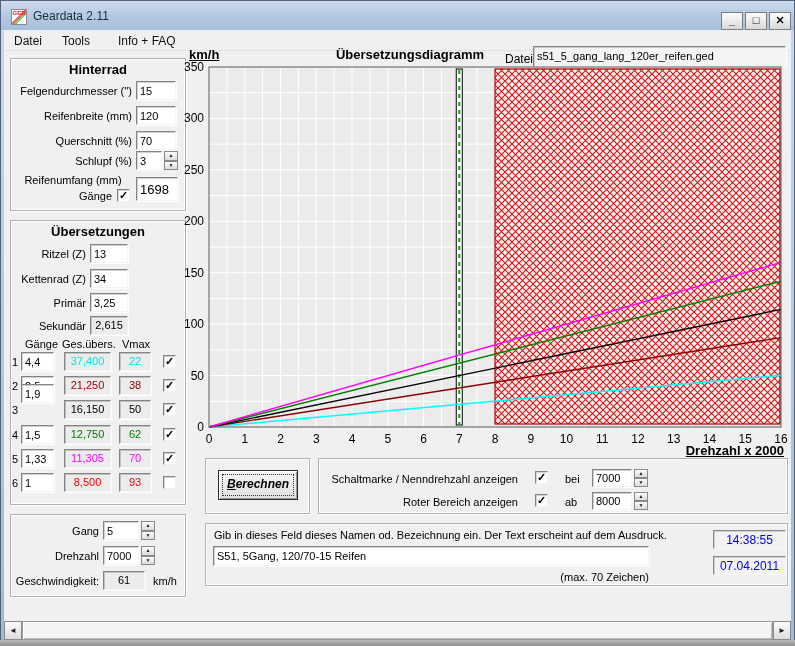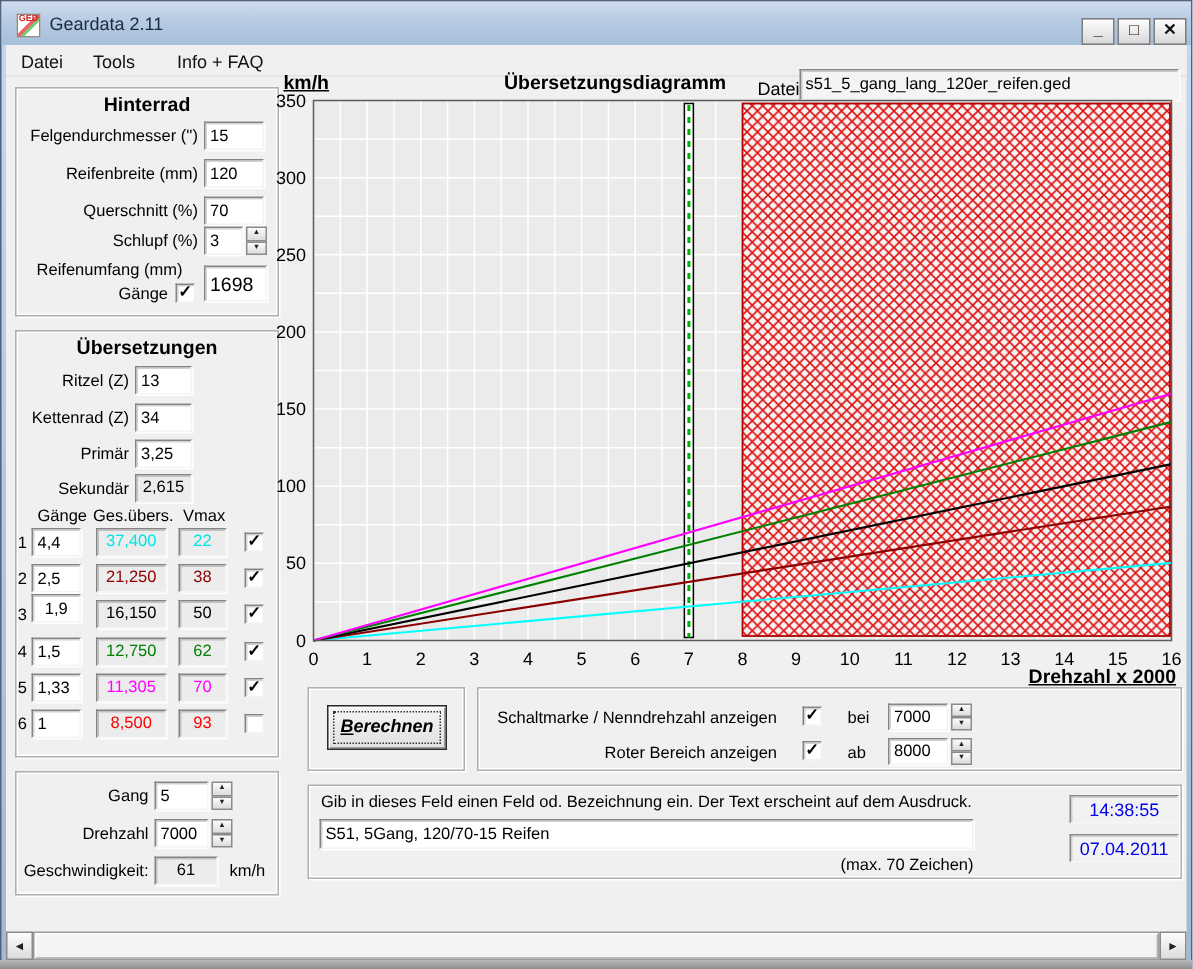--- a/index.html
+++ b/index.html
@@ -122,21 +122,21 @@
 <div class="abs ro" style="left: 119px; top: 352px; width: 32px; height: 19px; color: rgb(0, 229, 229);">22</div>
 <div class="abs cb" style="left:163px;top:355px;">✓</div>
 
 <div class="abs lbl r" style="left:6px;top:380px;width:12px;">2</div>
 <input class="abs inp" style="left: 21px; top: 376px; width: 33px; height: 19px;" value="2,5">
 <div class="abs ro" style="left: 64px; top: 376px; width: 47px; height: 19px; color: rgb(139, 0, 0);">21,250</div>
 <div class="abs ro" style="left: 119px; top: 376px; width: 32px; height: 19px; color: rgb(139, 0, 0);">38</div>
 <div class="abs cb" style="left:163px;top:379px;">✓</div>
 
 <div class="abs lbl r" style="left:6px;top:404px;width:12px;">3</div>
-<input class="abs inp" style="left: 21px; top: 396px; width: 33px; height: 19px; text-align: center;" value="1,9">
+<input class="abs inp" style="left: 21px; top: 384px; width: 33px; height: 19px;" value="1,9">
 <div class="abs ro" style="left: 64px; top: 400px; width: 47px; height: 19px; color: rgb(0, 0, 0);">16,150</div>
 <div class="abs ro" style="left: 119px; top: 400px; width: 32px; height: 19px; color: rgb(0, 0, 0);">50</div>
 <div class="abs cb" style="left:163px;top:403px;">✓</div>
 
 <div class="abs lbl r" style="left:6px;top:429px;width:12px;">4</div>
 <input class="abs inp" style="left: 21px; top: 425px; width: 33px; height: 19px;" value="1,5">
 <div class="abs ro" style="left: 64px; top: 425px; width: 47px; height: 19px; color: rgb(0, 128, 0);">12,750</div>
 <div class="abs ro" style="left: 119px; top: 425px; width: 32px; height: 19px; color: rgb(0, 128, 0);">62</div>
 <div class="abs cb" style="left:163px;top:428px;">✓</div>
 
@@ -281,21 +281,21 @@
 <div class="abs lbl r" style="left:330px;top:496px;width:188px;">Roter Bereich anzeigen</div>
 <div class="abs cb" style="left:535px;top:494px;">✓</div>
 <div class="abs lbl" style="left:565px;top:496px;">ab</div>
 <input class="abs inp" style="left: 592px; top: 492px; width: 40px; height: 18px;" value="8000">
 <div class="abs spin" style="left:634px;top:492px;height:18px;">
   <div>▲</div>
   <div>▼</div>
 </div>
 
 <div class="abs gb" style="left:205px;top:523px;width:583px;height:63px;"></div>
-<div class="abs lbl" style="left:214px;top:529px;">Gib in dieses Feld einen Feld od. Bezeichnung ein. Der Text erscheint auf dem Ausdruck.</div>
+<div class="abs lbl" style="left:214px;top:529px;">Gib in dieses Feld dieses Namen od. Bezeichnung ein. Der Text erscheint auf dem Ausdruck.</div>
 <input class="abs inp" style="left: 213px; top: 546px; width: 436px; height: 20px;" value="S51, 5Gang, 120/70-15 Reifen">
 <div class="abs lbl" style="left:213px;top:571px;width:436px;text-align:right;">(max. 70 Zeichen)</div>
 <div class="abs bluebox" style="left:713px;top:530px;width:73px;height:19px;">14:38:55</div>
 <div class="abs bluebox" style="left:713px;top:556px;width:73px;height:19px;">07.04.2011</div>
 
 <div class="abs scrollbar"></div>
 <div class="abs sb-btn" style="left:4px;">◄</div>
 <div class="abs sb-thumb"></div>
 <div class="abs sb-btn" style="left:773px;">►</div>
 <div class="abs botframe"></div>

